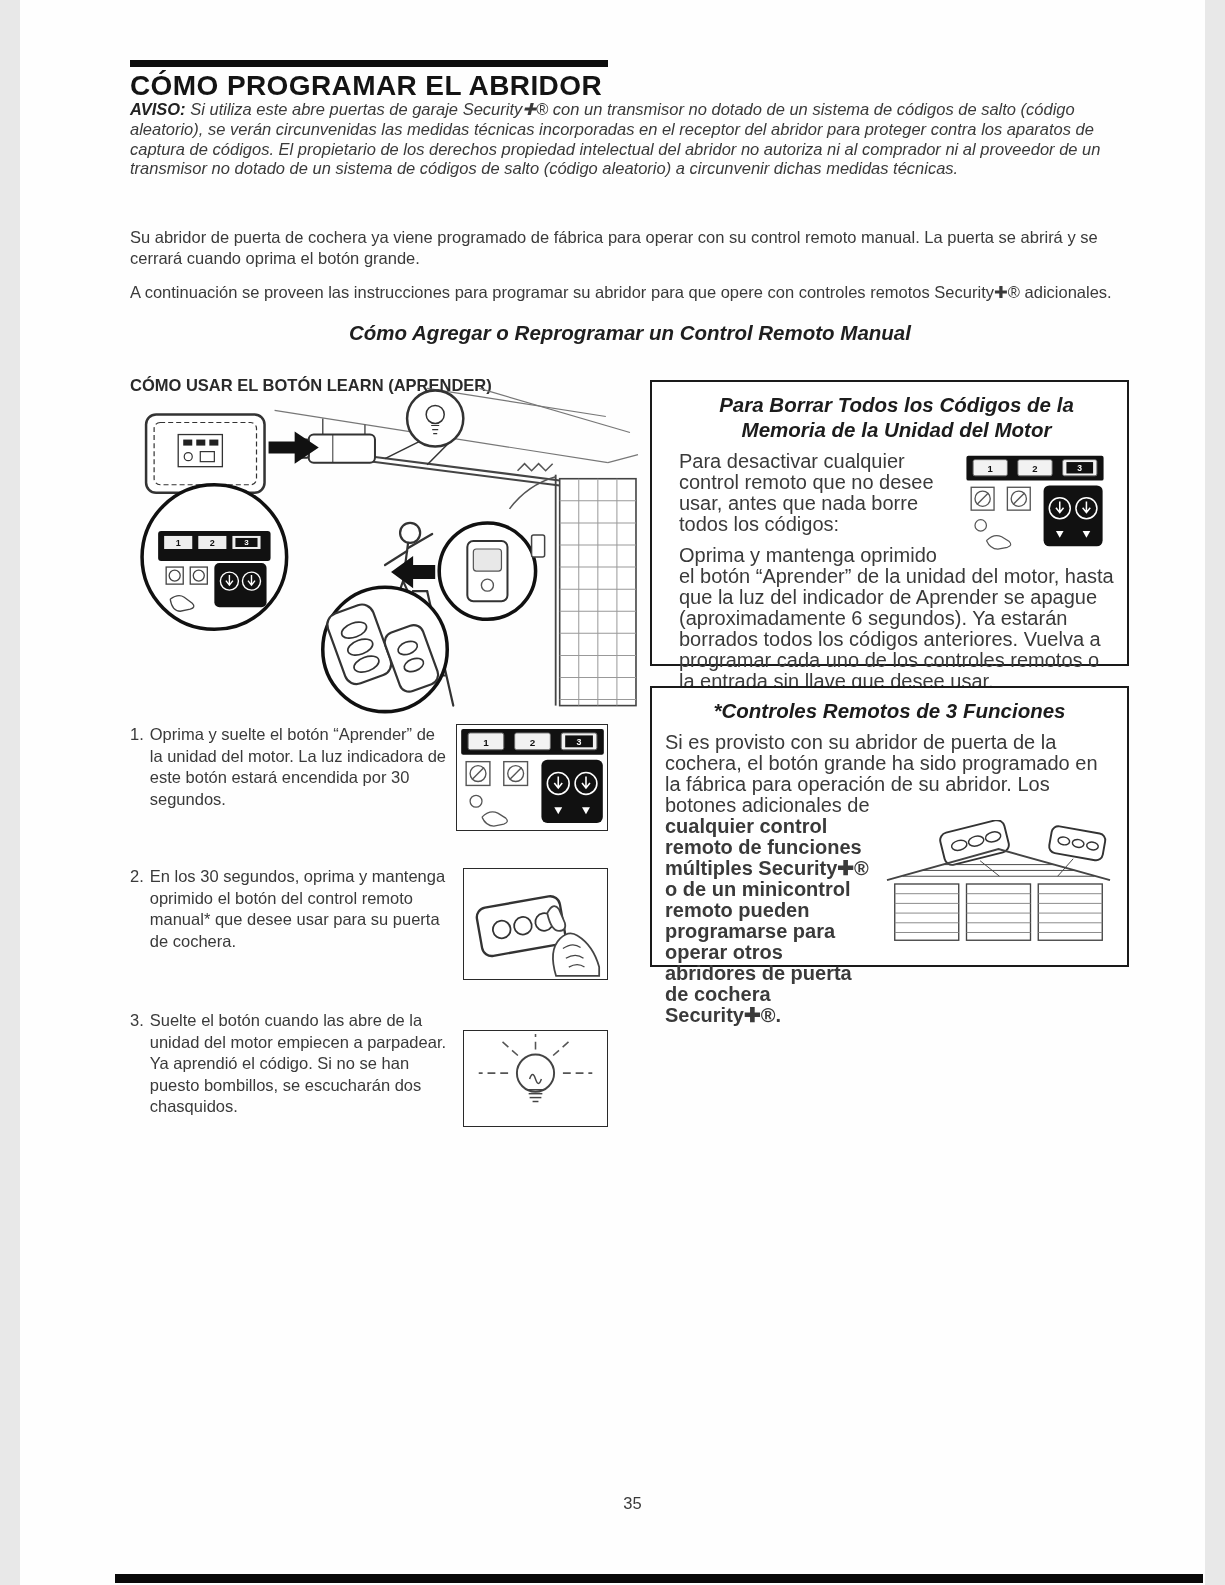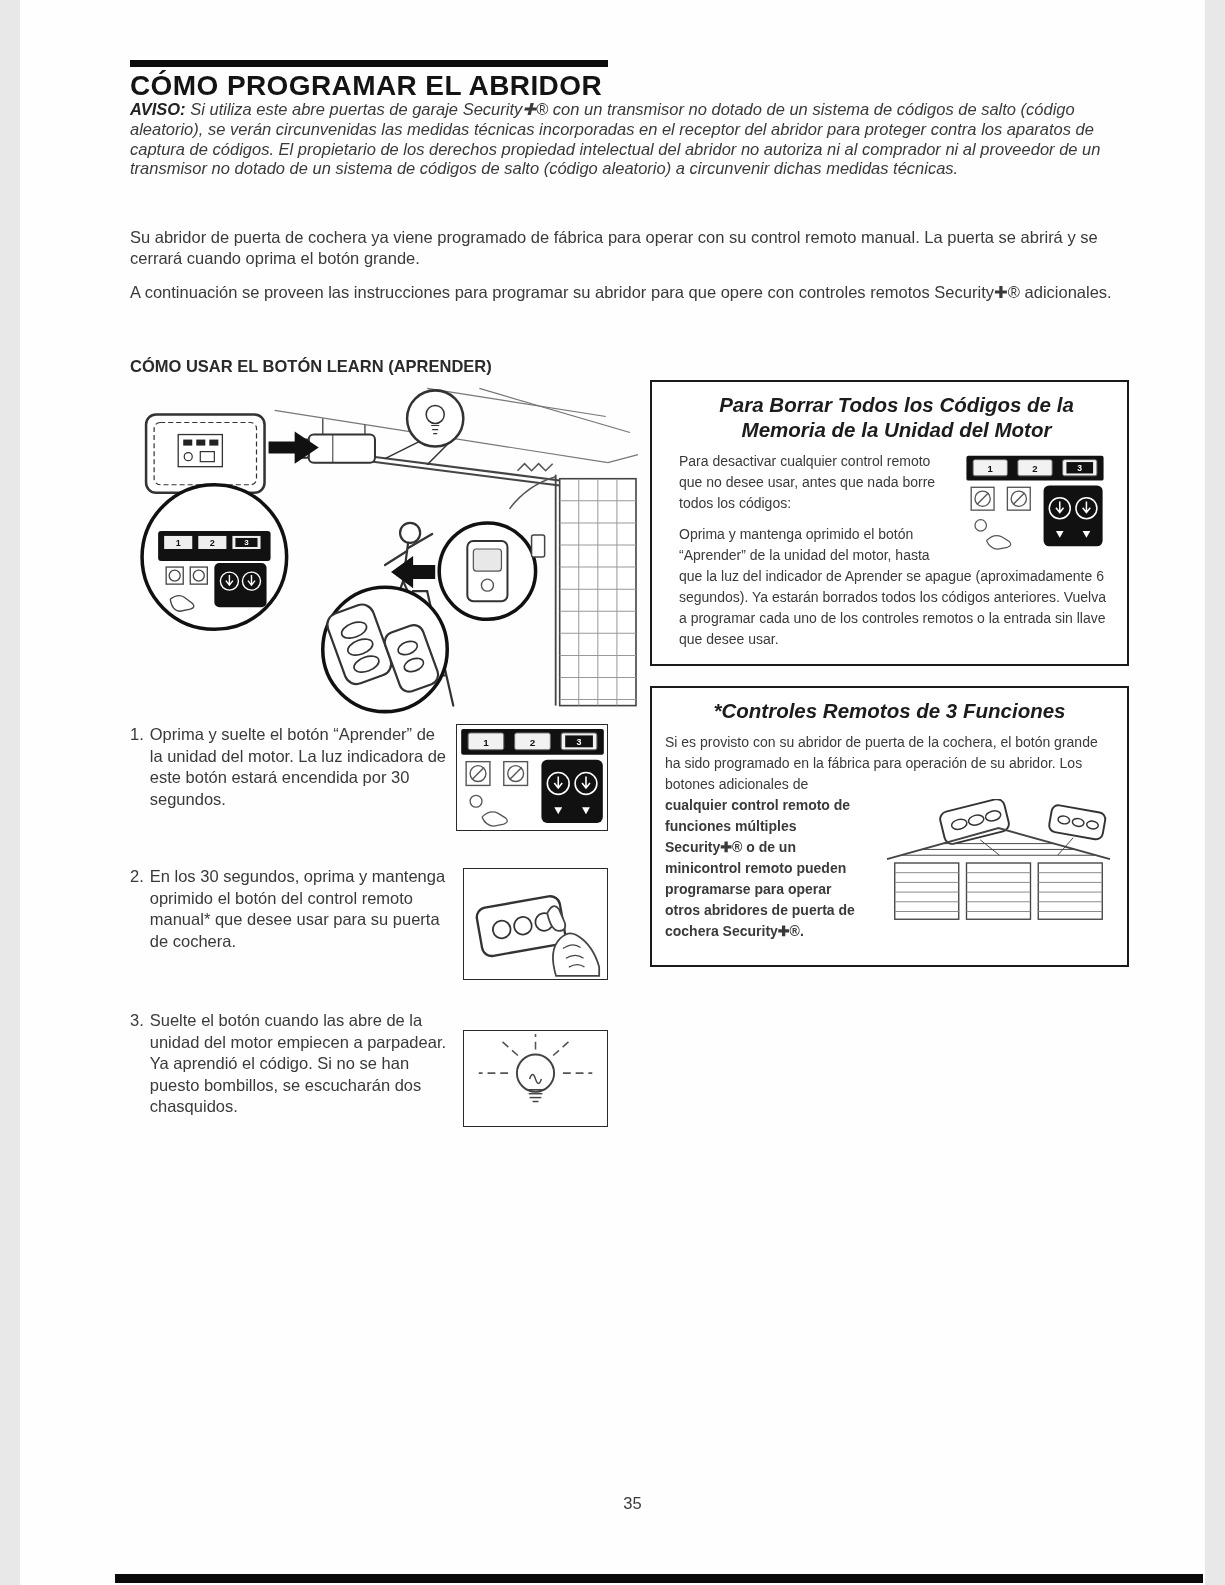--- a/index.html
+++ b/index.html
@@ -10,29 +10,29 @@
     overflow:hidden;
   }
   .title-rule { position:absolute; left:110px; top:60px; width:478px; height:7px; background:#0d0d0d; }
   .title { position:absolute; left:110px; top:70px; margin:0; font-size:28px; font-weight:700; color:#141414; letter-spacing:0.4px; }
   .aviso { position:absolute; left:110px; top:100px; width:1002px; margin:0; font-style:italic; font-size:16.5px; line-height:19.8px; color:#3a3a3a; }
   .aviso b { color:#222; }
   .body-para { position:absolute; left:110px; width:995px; margin:0; font-size:16.5px; line-height:20.5px; color:#3a3a3a; }
   .p1 { top:227px; }
   .p2 { top:282px; }
   .section-heading { position:absolute; left:110px; top:321px; width:1000px; margin:0; text-align:center; font-size:20.5px; font-weight:700; font-style:italic; color:#1f1f1f; }
-  .subheading { position:absolute; left:110px; top:357px; margin:0; font-size:16.5px; font-weight:700; color:#2a2a2a; }
+  .subheading { position:absolute; left:110px; top:376px; margin:0; font-size:16.5px; font-weight:700; color:#2a2a2a; }
 
   .main-illustration { position:absolute; left:106px; top:384px; width:514px; height:334px; }
 
   .box { position:absolute; left:630px; width:479px; border:2px solid #1a1a1a; background:#fff; padding:8px 13px 12px; box-sizing:border-box; }
   .box1 { top:380px; height:286px;padding-left:27px; }
   .box2 { top:686px; height:281px; }
   .box-title { text-align:center; font-size:20.5px; font-weight:700; font-style:italic; line-height:25px; margin:2px 14px 9px; color:#1c1c1c; }
-  .box-para { font-size:14px; line-height:21px; margin:0 0 10px; color:#3a3a3a; }
+  .box-para { font-size:20px; line-height:21px; margin:0 0 10px; color:#3a3a3a; }
   .float-panel { float:right; width:158px; height:100px; margin:2px 0 6px 10px; }
   .box2-row { display:flex; gap:14px; align-items:flex-start;font-weight:bold; }
   .box2-narrow { width:214px; }
   .box2-illustration { width:231px; margin-top:4px; }
 
   .step { position:absolute; left:110px; width:478px; display:flex; justify-content:space-between; align-items:flex-start; }
   .step1 { top:724px; }
   .step2 { top:866px; }
   .step3 { top:1010px; }
   .step-body { display:flex; width:318px; gap:6px; font-size:16.5px; line-height:21.5px; color:#3a3a3a; }
@@ -54,20 +54,21 @@
 <div class="page">
 
   <div class="title-rule"></div>
   <h1 class="title">CÓMO PROGRAMAR EL ABRIDOR</h1>
 
   <p class="aviso"><b>AVISO:</b> <span>Si utiliza este abre puertas de garaje Security✚® con un transmisor no dotado de un sistema de códigos de salto (código aleatorio), se verán circunvenidas las medidas técnicas incorporadas en el receptor del abridor para proteger contra los aparatos de captura de códigos. El propietario de los derechos propiedad intelectual del abridor no autoriza ni al comprador ni al proveedor de un transmisor no dotado de un sistema de códigos de salto (código aleatorio) a circunvenir dichas medidas técnicas.</span></p>
 
   <p class="body-para p1">Su abridor de puerta de cochera ya viene programado de fábrica para operar con su control remoto manual. La puerta se abrirá y se cerrará cuando oprima el botón grande.</p>
   <p class="body-para p2">A continuación se proveen las instrucciones para programar su abridor para que opere con controles remotos Security✚® adicionales.</p>
 
+  <h2 class="section-heading">Cómo Agregar o Reprogramar un Control Remoto Manual</h2>
   <h3 class="subheading">CÓMO USAR EL BOTÓN LEARN (APRENDER)</h3>
 
   <div class="main-illustration">
     <svg viewBox="0 0 512 332" width="514" height="334">
 
       <g stroke="#777" stroke-width="1.2" fill="none">
         <line x1="148" y1="26" x2="480" y2="78"></line>
         <line x1="300" y1="4" x2="478" y2="32"></line>
         <line x1="352" y1="4" x2="502" y2="48"></line>
         <line x1="480" y1="78" x2="510" y2="70"></line>

